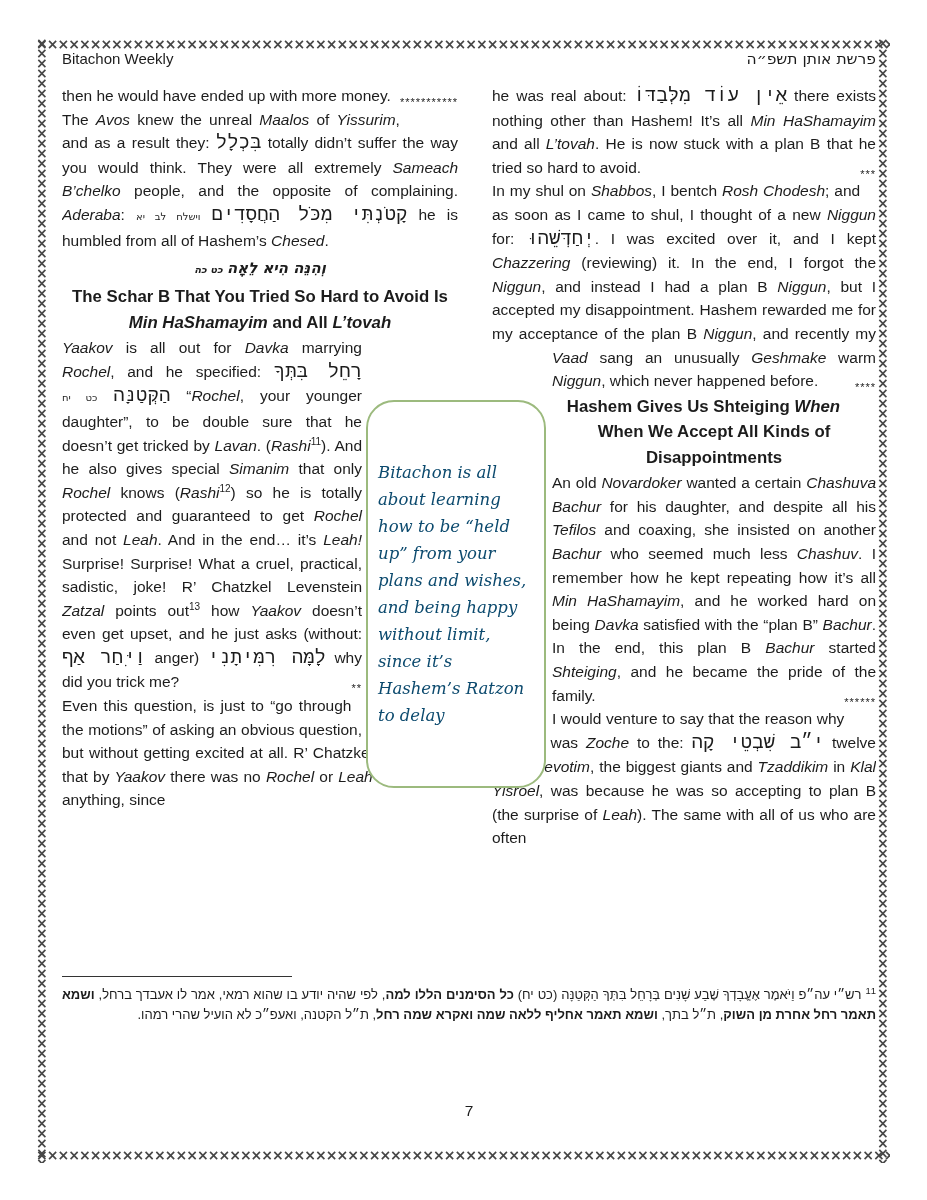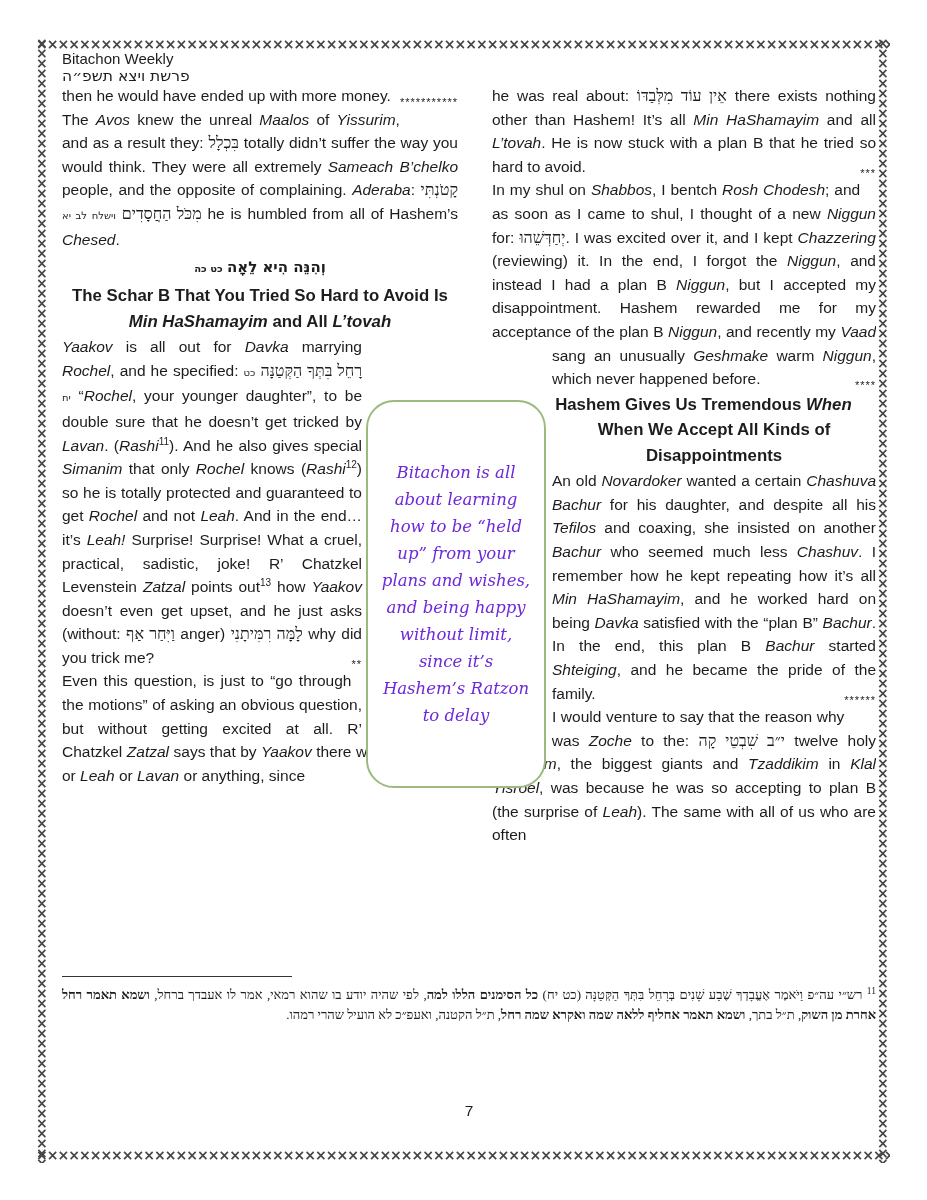--- a/index.html
+++ b/index.html
@@ -7,83 +7,83 @@
 
   
   .border-strip{position:absolute;color:#474747;font-family:"DejaVu Sans",sans-serif;font-weight:bold;overflow:hidden;user-select:none;}
   .border-h{left:36px;width:854px;height:14px;font-size:14px;line-height:12px;letter-spacing:-1px;white-space:nowrap;}
   .border-top{top:38px;}
   .border-bottom{top:1149px;}
   .border-v{top:38px;width:13px;height:1125px;font-size:14px;line-height:10px;word-break:break-all;letter-spacing:0;}
   .border-left{left:36px;}
   .border-right{left:877px;}
 
-  .header{position:absolute;top:50px;left:62px;width:814px;display:flex;justify-content:space-between;font-size:15px;flex-direction:column;}
+  .header{position:absolute;top:50px;left:62px;width:814px;display:flex;justify-content:space-between;font-size:15px;}
   .header .heb-title{font-family:"DejaVu Sans",sans-serif;font-size:15.5px;}
 
   .cols{position:absolute;top:84px;left:62px;width:814px;display:flex;gap:34px;z-index:1;}
   .col{text-align:justify;font-size:15.5px;line-height:23.6px;}
   .col-left{width:396px;height:878px;overflow:hidden;}
   .col-right{width:384px;height:878px;overflow:hidden;}
 
   .p{margin:0;}
   .h2{font-weight:bold;text-align:center;font-size:16.8px;line-height:25.5px;margin:1px 0;}
-  .hheb{text-align:center;font-weight:bold;margin-top:3px;line-height:26px;}
+  .hheb{text-align:center;font-weight:bold;margin-top:3px;line-height:26px;font-style:italic;}
 
   .i{font-style:italic;}
   .b{font-weight:bold;}
   .bi{font-weight:bold;font-style:italic;}
-  .he{font-family:Liberation Serif, serif;font-size:16px;}
+  .he{font-family:Liberation Mono, monospace;font-size:19px;}
   .heb{font-family:"DejaVu Sans",sans-serif;font-size:15px;font-weight:bold;}
   .hes{font-family:"DejaVu Sans",sans-serif;font-size:10px;}
   sup.fnref{font-size:10px;line-height:0;}
   .stars{float:right;font-size:11px;letter-spacing:1px;padding-top:7px;}
   .spacer-r{float:right;width:96px;height:392px;}
   .spacer-l{float:left;width:60px;height:382px;}
 
   .quote-box{position:absolute;left:366px;top:400px;width:180px;height:388px;box-sizing:border-box;
     border:2px solid #9cba7e;border-radius:28px;background:#ffffff;z-index:5;
     display:flex;align-items:center;justify-content:center;padding:10px 10px;}
-  .quote-box .qtext{font-family:"DejaVu Serif",serif;font-style:italic;font-size:16.5px;line-height:27px;text-align:center;color:#6d28d9;}
+  .quote-box .qtext{font-family:"DejaVu Serif",serif;font-style:italic;font-size:16.5px;line-height:27px;color:#0c4a6e;}
 
   .footnotes{position:absolute;top:976px;left:62px;width:814px;z-index:2;}
   .fn-sep{width:230px;border-top:1.6px solid #333;margin-bottom:8px;}
-  .footnote{direction:rtl;text-align:justify;font-family:Liberation Serif, serif;font-size:13px;line-height:19.6px;}
+  .footnote{direction:rtl;text-align:justify;font-family:Liberation Sans, sans-serif;font-size:13px;line-height:19.6px;}
   .footnote sup.fnref{font-size:9.5px;}
 
   .page-num{position:absolute;top:1102px;left:62px;width:814px;text-align:center;font-size:15.5px;z-index:2;}
 </style>
 </head>
 <body>
 
 <div class="page">
 
   <div class="border-strip border-h border-top">××××××××××××××××××××××××××××××××××××××××××××××××××××××××××××××××××××××××××××××××××××××××××××××××××××××××××××××××××××××××××××××××××××××××××××××××××××××</div>
   <div class="border-strip border-h border-bottom">××××××××××××××××××××××××××××××××××××××××××××××××××××××××××××××××××××××××××××××××××××××××××××××××××××××××××××××××××××××××××××××××××××××××××××××××××××××</div>
   <div class="border-strip border-v border-left">××××××××××××××××××××××××××××××××××××××××××××××××××××××××××××××××××××××××××××××××××××××××××××××××××××××××××××××××××××××××××××××××××</div>
   <div class="border-strip border-v border-right">××××××××××××××××××××××××××××××××××××××××××××××××××××××××××××××××××××××××××××××××××××××××××××××××××××××××××××××××××××××××××××××××××</div>
 
   <div class="header">
     <span>Bitachon Weekly</span>
-    <span class="heb-title">פרשת ויצא תשפ״ה</span>
+    <span class="heb-title">פרשת אותן תשפ״ה</span>
   </div>
 
   <div class="cols">
     <div class="col col-left" id="col-left">
         <div class="p"><span>then he would have ended up with more money.</span><span class="stars">***********</span></div>
         <div class="p"><span>The </span><span class="i">Avos</span><span> knew the unreal </span><span class="i">Maalos</span><span> of </span><span class="i">Yissurim</span><span>, and as a result they: </span><span class="he">בִּכְלָל</span><span> totally didn’t suffer the way you would think. They were all extremely </span><span class="i">Sameach B’chelko</span><span> people, and the opposite of complaining. </span><span class="i">Aderaba</span><span>: </span><span class="he">קָטֹנְתִּי מִכֹּל הַחֲסָדִים</span><span> </span><span class="hes">וישלח לב יא</span><span> he is humbled from all of Hashem’s </span><span class="i">Chesed</span><span>.</span></div>
         <div class="hheb"><span class="heb">וְהִנֵּה הִיא לֵאָה</span><span> </span><span class="hes">כט כה</span></div>
         <div class="h2"><span>The Schar B That You Tried So Hard to Avoid Is </span><span class="bi">Min HaShamayim</span><span> and All </span><span class="bi">L’tovah</span></div>
         <div class="p"><span class="spacer-r"></span><span class="i">Yaakov</span><span> is all out for </span><span class="i">Davka</span><span> marrying </span><span class="i">Rochel</span><span>, and he specified: </span><span class="he">רָחֵל בִּתְּךָ הַקְּטַנָּה</span><span> </span><span class="hes">כט יח</span><span> “</span><span class="i">Rochel</span><span>, your younger daughter”, to be double sure that he doesn’t get tricked by </span><span class="i">Lavan</span><span>. (</span><span class="i">Rashi</span><sup class="fnref">11</sup><span>). And he also gives special </span><span class="i">Simanim</span><span> that only </span><span class="i">Rochel</span><span> knows (</span><span class="i">Rashi</span><sup class="fnref">12</sup><span>) so he is totally protected and guaranteed to get </span><span class="i">Rochel</span><span> and not </span><span class="i">Leah</span><span>. And in the end… it’s </span><span class="i">Leah!</span><span> Surprise! Surprise! What a cruel, practical, sadistic, joke! R’ Chatzkel Levenstein </span><span class="i">Zatzal</span><span> points out</span><sup class="fnref">13</sup><span> how </span><span class="i">Yaakov</span><span> doesn’t even get upset, and he just asks (without: </span><span class="he">וַיִּחַר אַף</span><span> anger) </span><span class="he">לָמָּה רִמִּיתָנִי</span><span> why did you trick me?</span><span class="stars">**</span></div>
         <div class="p"><span>Even this question, is just to “go through the motions” of asking an obvious question, but without getting excited at all. R’ Chatzkel </span><span class="i">Zatzal</span><span> says that by </span><span class="i">Yaakov</span><span> there was no </span><span class="i">Rochel</span><span> or </span><span class="i">Leah</span><span> or </span><span class="i">Lavan</span><span> or anything, since</span></div>
       </div>
     <div class="col col-right" id="col-right">
         <div class="p"><span>he was real about: </span><span class="he">אֵין עוֹד מִלְּבַדּוֹ</span><span> there exists nothing other than Hashem! It’s all </span><span class="i">Min HaShamayim</span><span> and all </span><span class="i">L’tovah</span><span>. He is now stuck with a plan B that he tried so hard to avoid. </span><span class="stars">***</span></div>
         <div class="p"><span>In my shul on </span><span class="i">Shabbos</span><span>, I bentch </span><span class="i">Rosh Chodesh</span><span>; and as soon as I came to shul, I thought of a new </span><span class="i">Niggun</span><span> for: </span><span class="he">יְחַדְּשֵׁהוּ</span><span>. I was excited over it, and I kept </span><span class="i">Chazzering</span><span> (reviewing) it. In the end, I forgot the </span><span class="i">Niggun</span><span>, and instead I had a plan B </span><span class="i">Niggun</span><span>, but I accepted my disappointment. Hashem rewarded me for my acceptance of the plan B </span><span class="i">Niggun</span><span>, and recently my </span><span class="i">Vaad</span><span> sang an </span><span class="spacer-l"></span><span>unusually </span><span class="i">Geshmake</span><span> warm </span><span class="i">Niggun</span><span>, which never happened before. </span><span class="stars">****</span></div>
-        <div class="h2"><span>Hashem Gives Us Tremendous </span><span class="bi">When</span><span> When We Accept All Kinds of Disappointments</span></div>
+        <div class="h2"><span>Hashem Gives Us Shteiging </span><span class="bi">When</span><span> When We Accept All Kinds of Disappointments</span></div>
         <div class="p"><span>An old </span><span class="i">Novardoker</span><span> wanted a certain </span><span class="i">Chashuva Bachur</span><span> for his daughter, and despite all his </span><span class="i">Tefilos</span><span> and coaxing, she insisted on another </span><span class="i">Bachur</span><span> who seemed much less </span><span class="i">Chashuv</span><span>. I remember how he kept repeating how it’s all </span><span class="i">Min HaShamayim</span><span>, and he worked hard on being </span><span class="i">Davka</span><span> satisfied with the “plan B” </span><span class="i">Bachur</span><span>. In the end, this plan B </span><span class="i">Bachur</span><span> started </span><span class="i">Shteiging</span><span>, and he became the pride of the family. </span><span class="stars">******</span></div>
         <div class="p"><span>I would venture to say that the reason why </span><span class="i">Yaakov</span><span> was </span><span class="i">Zoche</span><span> to the: </span><span class="he">י״ב שִׁבְטֵי קָה</span><span> twelve holy </span><span class="i">Shevotim</span><span>, the biggest giants and </span><span class="i">Tzaddikim</span><span> in </span><span class="i">Klal Yisroel</span><span>, was because he was so accepting to plan B (the surprise of </span><span class="i">Leah</span><span>). The same with all of us who are often</span></div>
       </div>
   </div>
 
   <div class="quote-box">
     <div class="qtext">Bitachon is all about learning how to be “held up” from your plans and wishes, and being happy without limit, since it’s Hashem’s Ratzon to delay</div>
   </div>
 
   <div class="footnotes">

